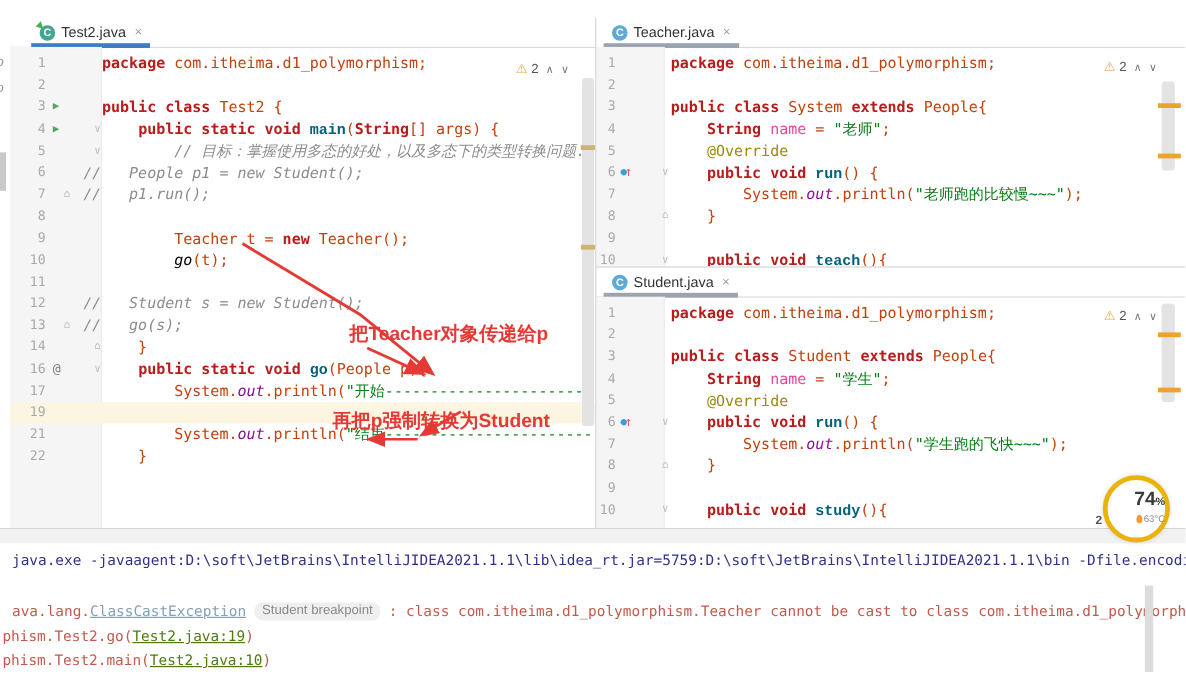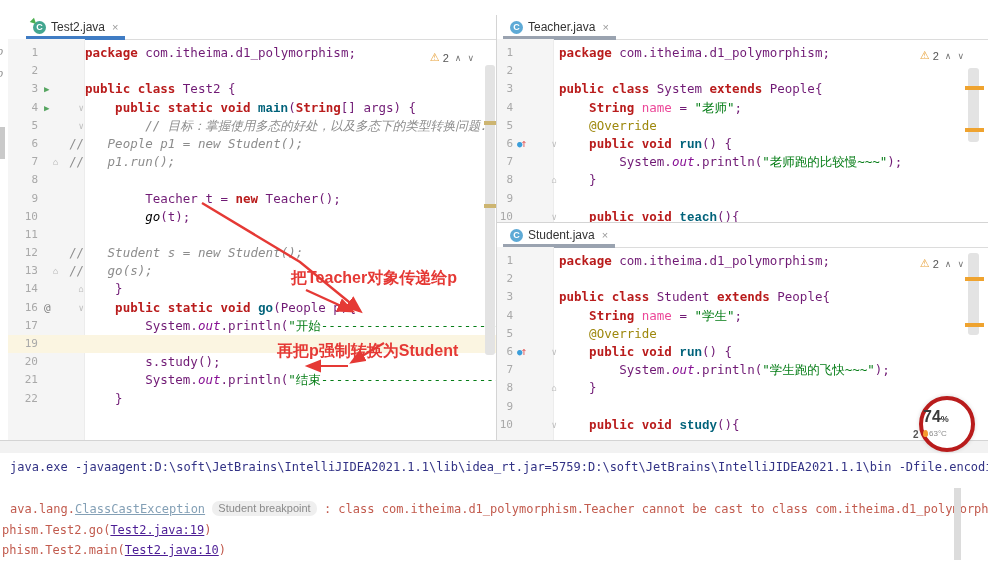--- a/index.html
+++ b/index.html
@@ -32,21 +32,21 @@
   
   .pane-l .ln{width:30px;}
   .pane-l .gi{left:36px;width:40px;}
   .pane-l .cd{left:77px;}
   
   .pane-r .ln{width:16px;}
   .pane-r .gi{left:20px;width:40px;}
   .pane-r .cd{left:62px;}
   
   .tk-k{color:#b91c1c;font-weight:bold;}
-  .tk-p{color:#701a75;}
+  .tk-p{color:#c2410c;}
   .tk-s{color:#067d17;}
   .tk-c{color:#8c8c8c;font-style:italic;}
   .tk-m{color:#00627a;font-weight:bold;font-family:Liberation Mono, monospace;}
   .tk-f{color:#ec4899;}
   .tk-fi{color:#871094;font-style:italic;}
   .tk-a{color:#9e880d;}
   .tk-ic{color:#000;font-style:italic;}
   .ibeam{font-family:"DejaVu Serif",serif;font-size:13px;color:#222;margin-right:2px;font-style:normal;}
   .caret{display:inline-block;width:2px;height:13px;background:#000;vertical-align:-2px;}
   
@@ -68,29 +68,29 @@
   .stripe.bright{background:#efa32f;}
   
   .vline,.hline{position:absolute;background:#d4d4d4;}
   
   #console{position:absolute;left:0;top:453px;width:988px;height:118px;background:#fff;
            font:12px/16px "DejaVu Sans Mono",monospace;white-space:pre;}
   .con-row{position:absolute;white-space:pre;}
   .con-cmd{color:#323285;}
   .con-err{color:#c25b4e;}
   .con-linkgray{color:#84a0b6;text-decoration:underline;}
-  .con-link{color:#4c1d95;text-decoration:underline;}
+  .con-link{color:#4d7c0f;text-decoration:underline;}
   .chip{display:inline-block;background:#efefef;color:#8a8a8a;border-radius:7px;padding:0 6px;
         font:11px/15px "Liberation Sans",sans-serif;vertical-align:1px;}
   
   .anno{position:absolute;color:#e53935;font-weight:bold;font-size:16px;z-index:20;white-space:nowrap;}
   #overlay{position:absolute;left:0;top:0;z-index:19;pointer-events:none;}
   
   #badge{position:absolute;left:919px;top:396px;width:48px;height:48px;background:#fff;
-         border:4px solid #b91c1c;border-radius:50%;z-index:30;text-align:left;
+         border:4px solid #eab308;border-radius:50%;z-index:30;text-align:right;
          box-shadow:0 0 4px rgba(0,0,0,.15);}
   #badge .pct{font:bold 16px/20px "Liberation Sans",sans-serif;color:#3a3a3a;margin-top:7px;}
   #badge .pct small{font-size:9px;}
   #badge .temp{font:8px/10px "Liberation Sans",sans-serif;color:#8a8a8a;}
   .flame{display:inline-block;width:5px;height:7px;background:#f59b31;
          border-radius:50% 50% 50% 50%/60% 60% 40% 40%;vertical-align:-1px;margin-right:1px;}
   
   #leftstrip{position:absolute;left:0;top:15px;width:8px;height:425px;overflow:hidden;}
   .frag{position:absolute;left:-4px;color:#9a9a9a;font:italic 11px "DejaVu Serif",serif;}
   #ministub{position:absolute;left:0;top:112px;width:5px;height:32px;background:#c9c9c9;}
@@ -130,21 +130,20 @@
         <div class="cl"><span class="ln">8</span><span class="gi"></span><span class="cd"></span></div>
         <div class="cl"><span class="ln">9</span><span class="gi"></span><span class="cd"><span class="tk-p">        Teacher t = </span><span class="tk-k">new</span><span class="tk-p"> Teacher();</span></span></div>
         <div class="cl"><span class="ln">10</span><span class="gi"></span><span class="cd"><span class="tk-p">        </span><span class="tk-ic">go</span><span class="tk-p">(t);</span></span></div>
         <div class="cl"><span class="ln">11</span><span class="gi"></span><span class="cd"></span></div>
         <div class="cl"><span class="ln">12</span><span class="gi"><span class="ic-slashes">//</span></span><span class="cd"><span class="tk-c">   Student s = new Student();</span></span></div>
         <div class="cl"><span class="ln">13</span><span class="gi"><span class="ic-foldc">⌂</span><span class="ic-slashes">//</span></span><span class="cd"><span class="tk-c">   go(s);</span></span></div>
         <div class="cl"><span class="ln">14</span><span class="gi"><span class="ic-foldc">⌂</span></span><span class="cd"><span class="tk-p">    }</span></span></div>
         <div class="cl"><span class="ln">16</span><span class="gi"><span class="ic-at">@</span><span class="ic-fold">∨</span></span><span class="cd"><span class="tk-p">    </span><span class="tk-k">public static void </span><span class="tk-m">go</span><span class="tk-p">(People p){</span></span></div>
         <div class="cl"><span class="ln">17</span><span class="gi"></span><span class="cd"><span class="tk-p">        System.</span><span class="tk-fi">out</span><span class="tk-p">.println(</span><span class="tk-s">"开始------------------------"</span></span></div>
         <div class="cl hl"><span class="ln">19</span><span class="gi"></span></div>
-        <div class="cl"><span class="ln">20</span><span class="gi"></span><span class="cd"><span class="tk-p">        s.study();</span></span></div>
         <div class="cl"><span class="ln">21</span><span class="gi"></span><span class="cd"><span class="tk-p">        System.</span><span class="tk-fi">out</span><span class="tk-p">.println(</span><span class="tk-s">"结束------------------------"</span></span></div>
         <div class="cl"><span class="ln">22</span><span class="gi"></span><span class="cd"><span class="tk-p">    }</span></span></div>
       </div>
     <div class="inspect" style="right:22px;top:12px">
       <span class="warn-tri">⚠</span>
         <span style="margin-left:-3px">2</span>
       <span class="chev">∧</span>
       <span class="chev">∨</span>
     </div>
     <div class="thumb" style="right:1px;width:10px;top:26px;height:290px"></div>

